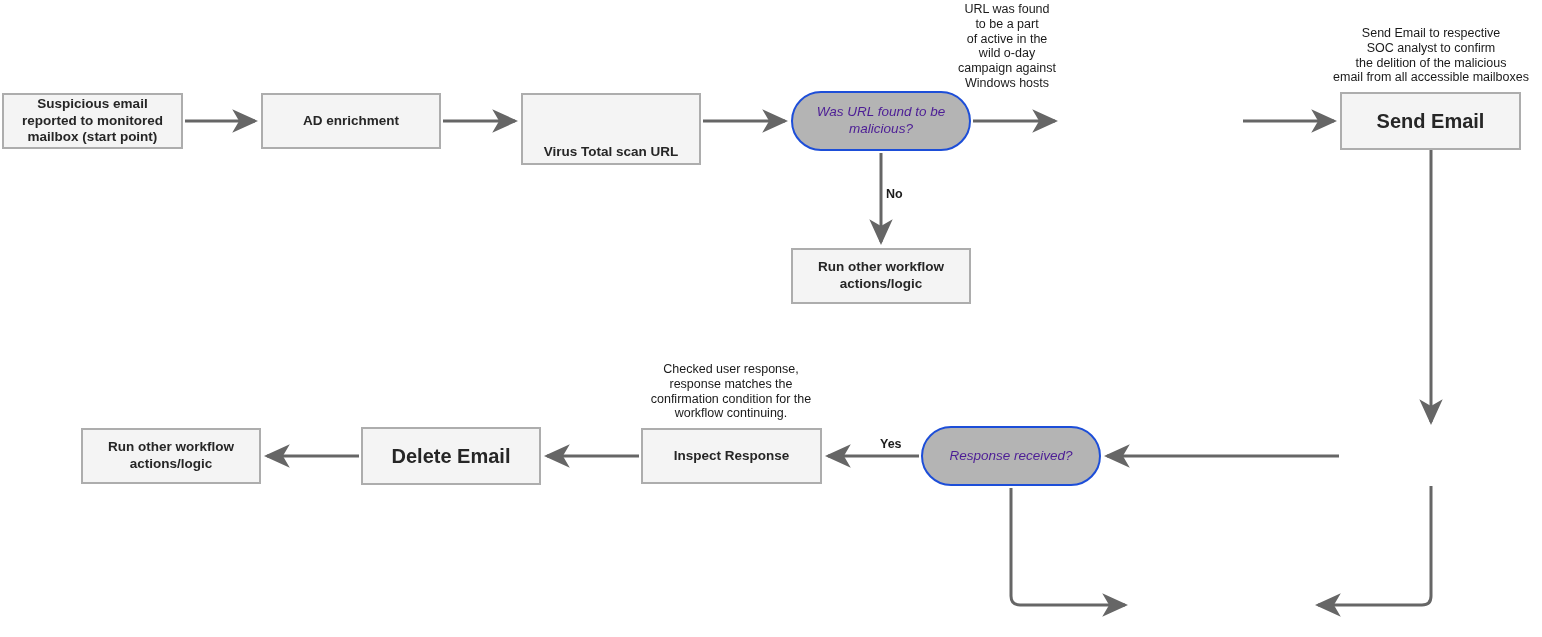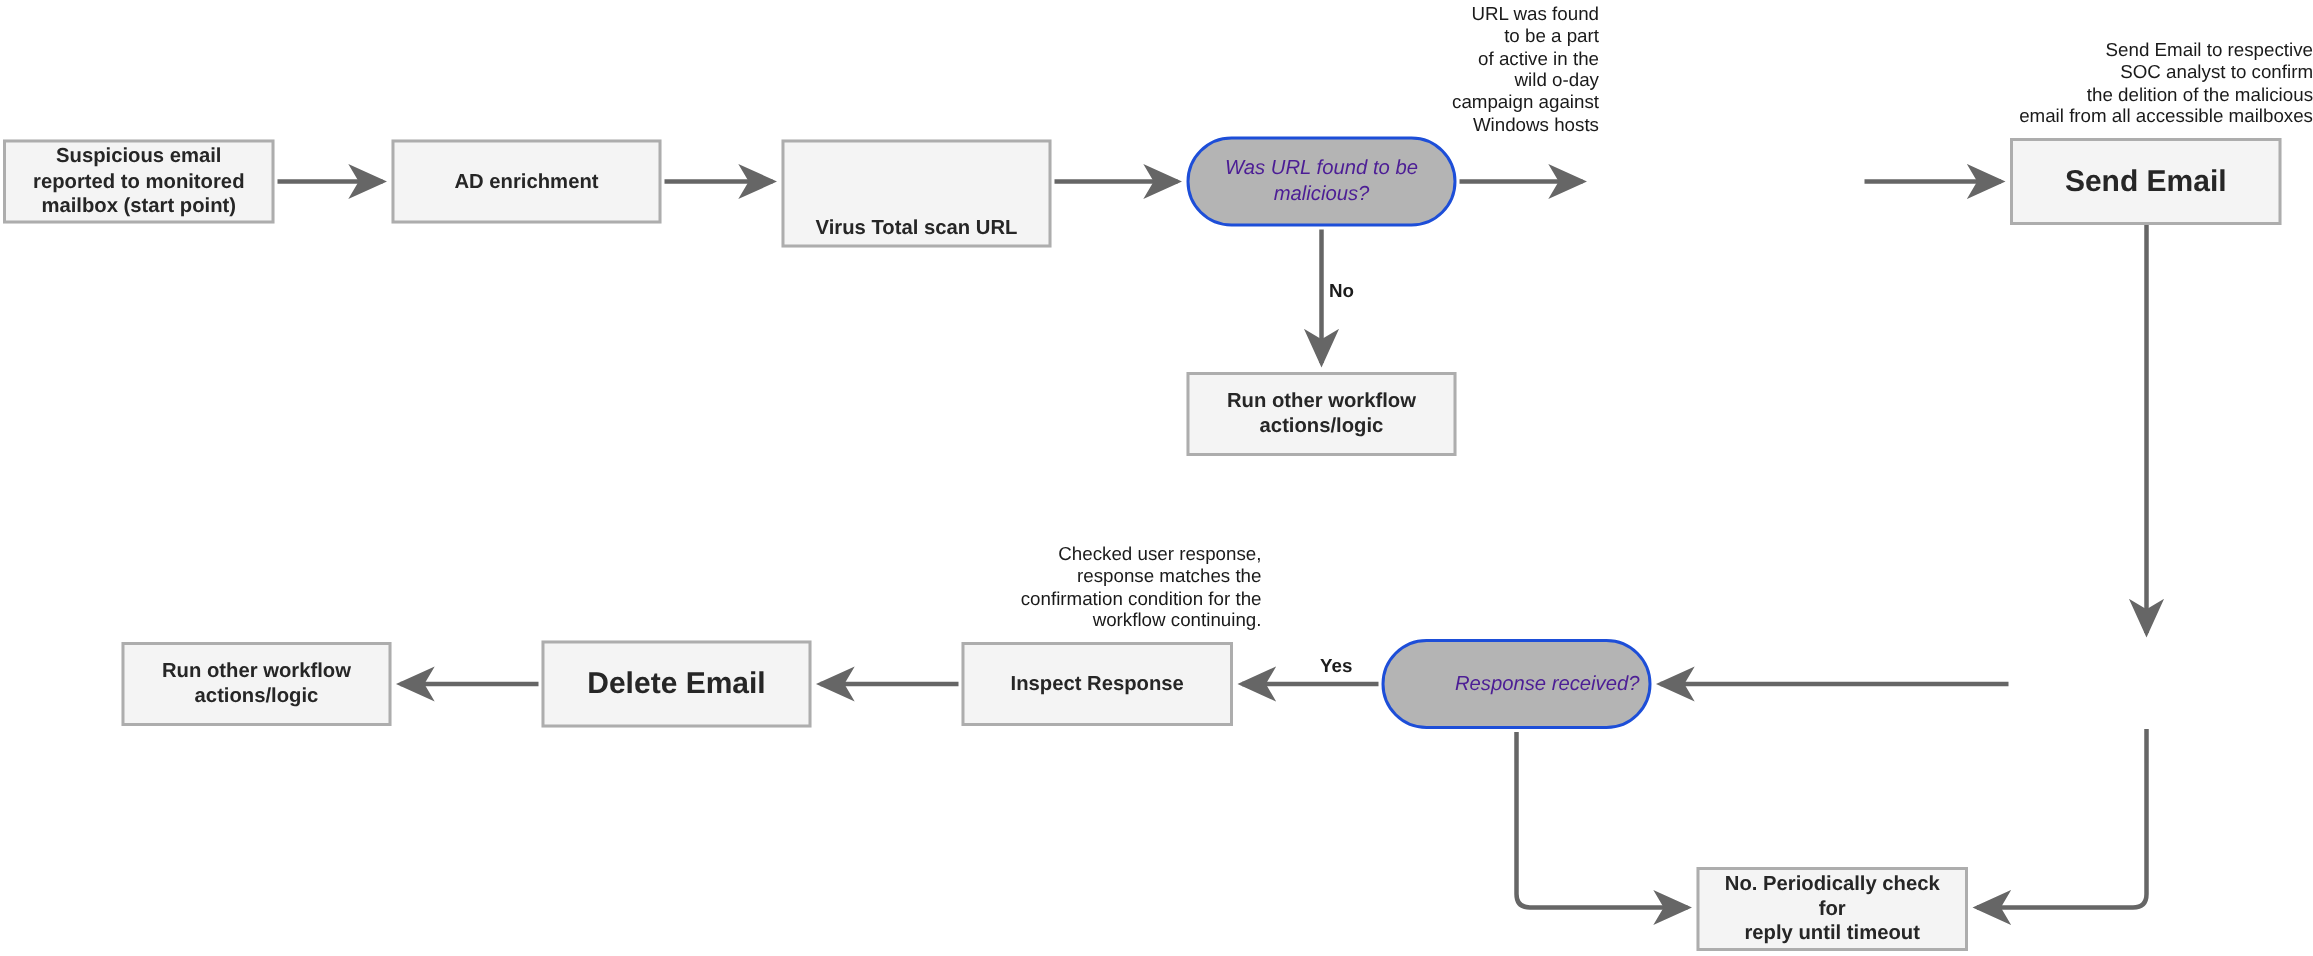--- a/index.html
+++ b/index.html
@@ -61,21 +61,21 @@
     display: block;
     white-space: pre-line;
   }
   .edge-label {
     position: absolute;
     font-size: 12.5px;
     color: #1c1c1c;
     font-weight: bold;
     white-space: pre-line;
     line-height: 1.05;
-    text-align: right;
+    text-align: center;
   }
   .edge-label.small-note {
     font-weight: normal;
     font-size: 12.5px;
     color: #1a1a1a;
     line-height: 1.18;
   }
 </style>
 </head>
 <body>
@@ -128,41 +128,37 @@
   <div class="node emphasis" style="left:1340px; top:92px; width:181px; height:58px;">
     <span class="node-text">Send Email</span>
   </div>
 
   <div class="node process" style="left:791px; top:248px; width:180px; height:56px;">
     <span class="node-text">Run other workflow
 actions/logic</span>
   </div>
 
 
-  <div class="node decision" style="left:921px; top:426px; width:180px; height:60px;justify-content:flex-end;">
+  <div class="node decision" style="left:921px; top:426px; width:180px; height:60px;">
     <span class="node-text">Response received?</span>
   </div>
 
   <div class="node process" style="left:641px; top:428px; width:181px; height:56px;">
     <span class="node-text">Inspect Response</span>
   </div>
 
   <div class="node emphasis" style="left:361px; top:427px; width:180px; height:58px;">
     <span class="node-text">Delete Email</span>
   </div>
 
   <div class="node process" style="left:81px; top:428px; width:180px; height:56px;">
     <span class="node-text">Run other workflow
 actions/logic</span>
   </div>
 
-  <div class="node process" style="left:1131px; top:578px; width:181px; height:56px;">
-    <span class="node-text">No. Periodically check for
-reply until timeout</span>
-  </div>
 
   <div class="edge-label small-note" style="left:948px; top:2px; width:118px;">URL was found
 to be a part
 of active in the
 wild o-day
 campaign against
 Windows hosts</div>
 
   <div class="edge-label small-note" style="left:1320px; top:26px; width:222px;">Send Email to respective
 SOC analyst to confirm

